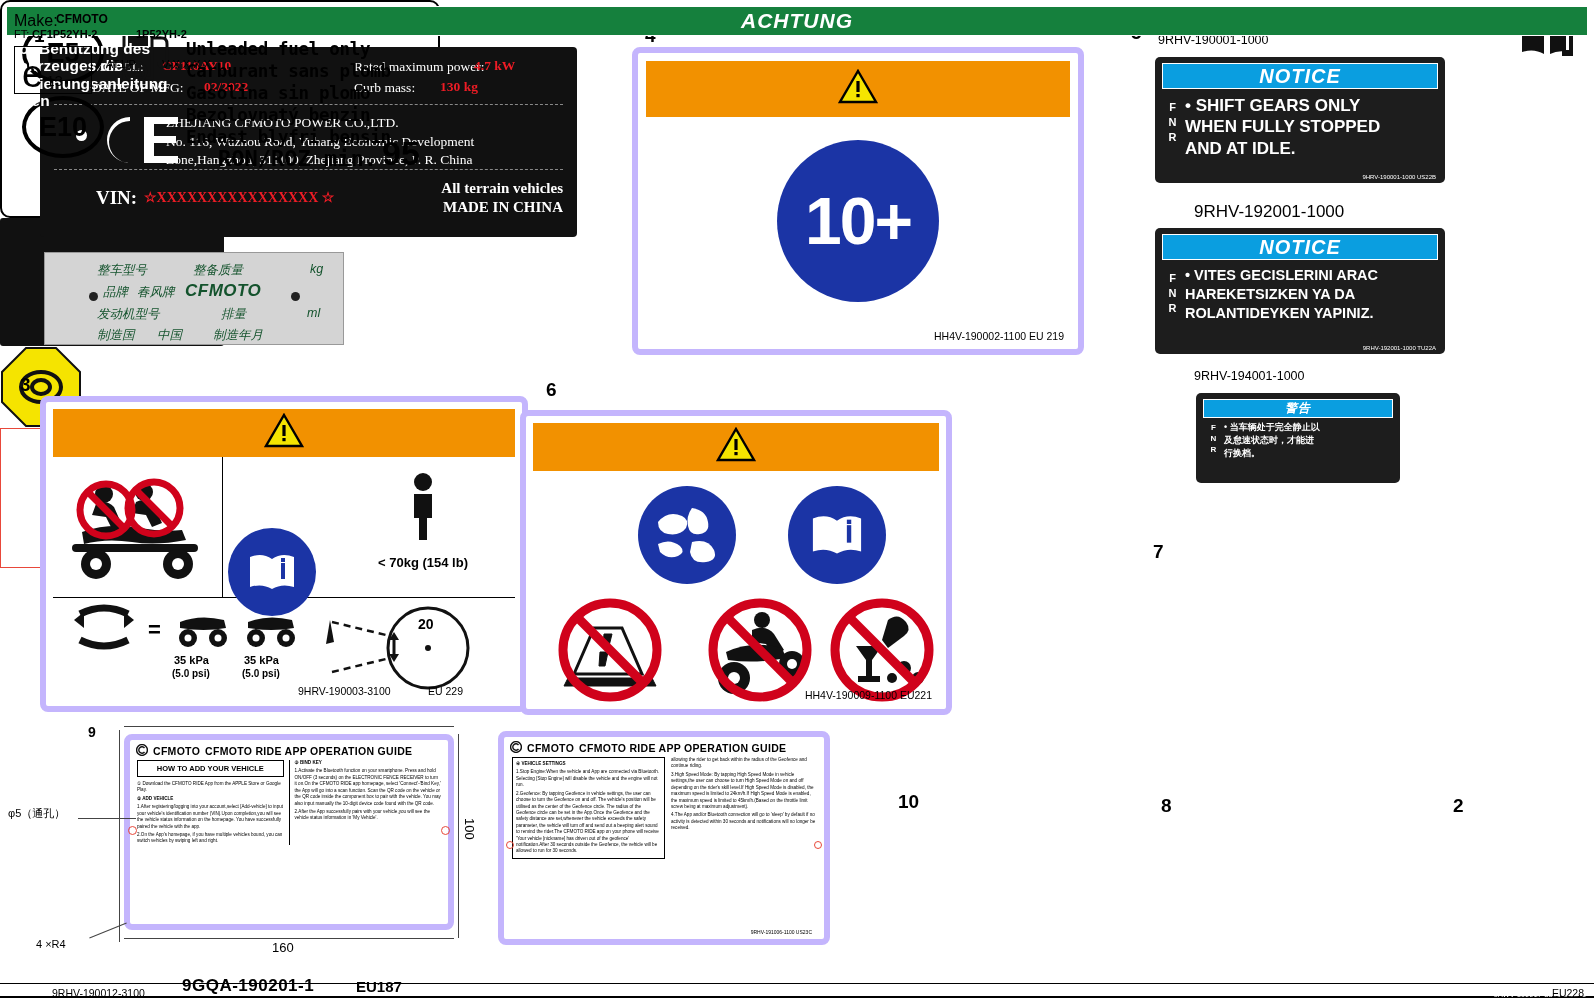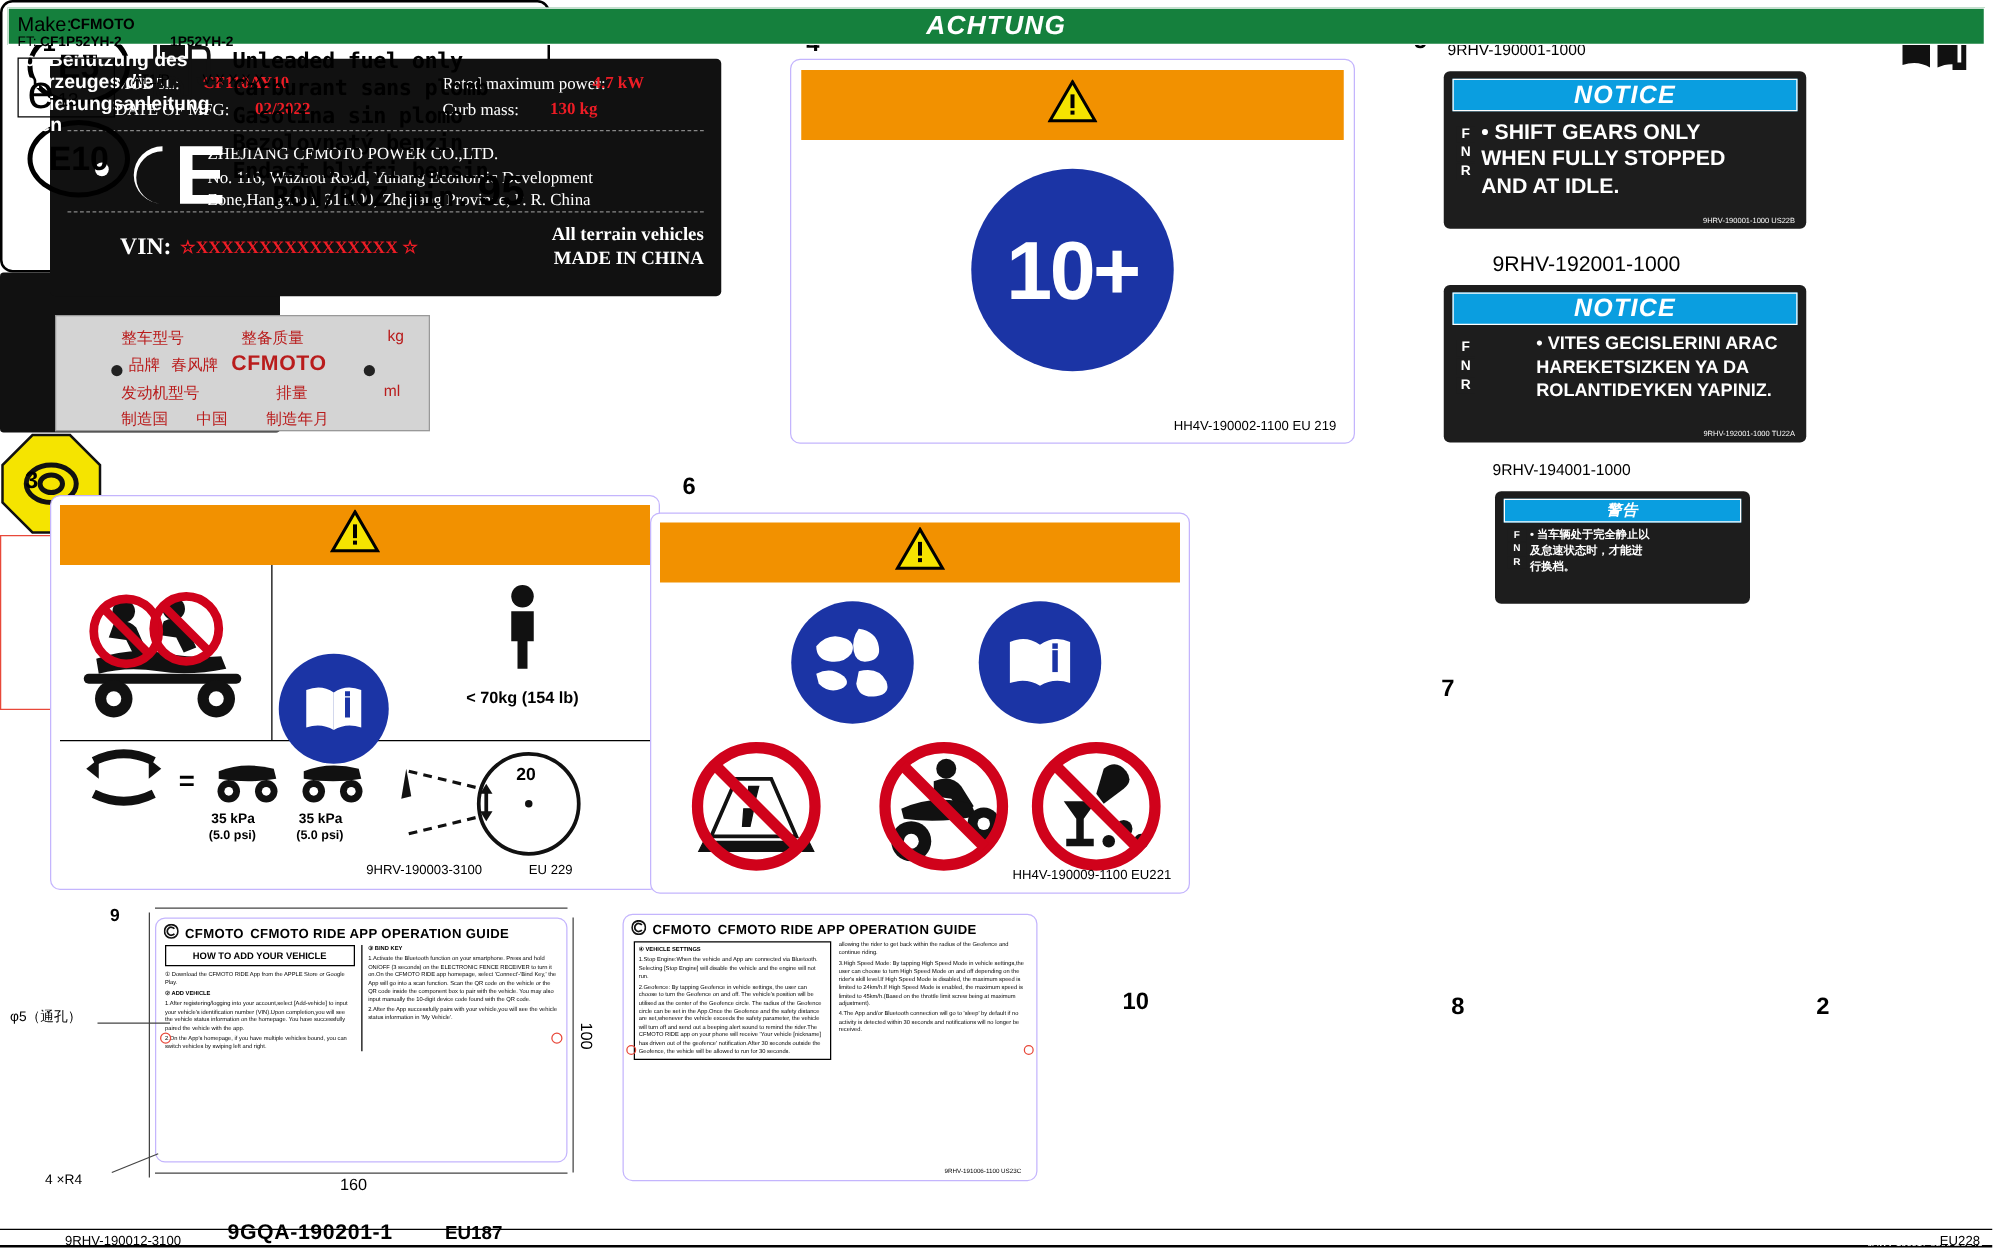--- a/index.html
+++ b/index.html
@@ -7,34 +7,34 @@
   body {
     width:1594px; height:1002px; position:relative;
     background:#ffffff;
     font-family:"Liberation Sans", sans-serif;
     overflow:hidden;
   }
   .num { position:absolute; font-weight:bold; font-size:19px; color:#000; }
 
   
   .card { position:absolute; background:#fff; }
-  .redborder { border:1px solid #c4b5fd; border-radius:8px; }
+  .redborder { border:6px solid #c4b5fd; border-radius:8px; }
 
   
   #plate1 { left:40px; top:47px; width:537px; height:190px; background:#111; color:#fff; border-radius:4px; }
   #plate1 .t { position:absolute; font-family:"Liberation Serif", serif; font-size:13.5px; white-space:nowrap; }
   #plate1 .red { color:#ee1c25; font-weight:bold; }
   #plate1 .dash { position:absolute; left:14px; right:14px; top:57px; border-top:1px dashed #888; }
   #plate1 .dash2 { position:absolute; left:14px; right:14px; top:122px; border-top:1px dashed #888; }
   .ce { position:absolute; left:52px; top:66px; width:96px; height:52px; }
   .dot { position:absolute; width:11px; height:11px; border-radius:50%; background:#fff; }
 
   
   #plate1b { left:44px; top:252px; width:300px; height:93px; background:#d4d4d4; border:1px solid #999; }
-  #plate1b .cl { position:absolute; font-size:12.5px; color:#b91c1c; white-space:nowrap; }
+  #plate1b .cl { position:absolute; font-size:12.5px; color:#14532d; white-space:nowrap;font-style:italic; }
   #plate1b .cdot { position:absolute; width:9px; height:9px; border-radius:50%; background:#222; }
   #plate1b .cfmoto { font-weight:bold; letter-spacing:0.5px; }
 
   
   #card4 { left:632px; top:47px; width:452px; height:308px; }
   #card4 .orange { position:absolute; left:8px; top:8px; right:8px; height:56px; background:#f29100; }
   #card4 .circle { position:absolute; left:50%; top:168px; transform:translate(-50%,-50%); width:162px; height:162px; border-radius:50%; background:#1b34a5; color:#fff; font-weight:bold; font-size:66px; display:flex; align-items:center; justify-content:center; letter-spacing:-2px; }
   .code { position:absolute; font-size:10.5px; color:#000; white-space:nowrap; }
 
   
@@ -361,21 +361,21 @@
 </div>
 
 <div class="code" style="left:1194px; top:202px; font-size:17px;">9RHV-192001-1000</div>
 <div class="notice" style="left:1155px; top:228px; width:290px; height:126px;">
   <div class="blue">
       <span>NOTICE</span>
     </div>
   <div class="fnr" style="top:44px;">F</div>
   <div class="fnr" style="top:59px;">N</div>
   <div class="fnr" style="top:74px;">R</div>
-  <div class="body" style="left:30px; top:38px; right:6px; font-size:14.5px; line-height:1.3; white-space:pre-line;margin-left:44px;">• VITES GECISLERINI ARAC
+  <div class="body" style="left:30px; top:38px; right:6px; font-size:14.5px; line-height:1.3; white-space:pre-line;">• VITES GECISLERINI ARAC
 HAREKETSIZKEN YA DA
 ROLANTIDEYKEN YAPINIZ.</div>
   <div class="ncode">9RHV-192001-1000 TU22A</div>
 </div>
 
 <div class="code" style="left:1194px; top:369px; font-size:12.5px;">9RHV-194001-1000</div>
 <div class="notice" style="left:1196px; top:393px; width:204px; height:90px;">
   <div class="blue" style="height:19px;">
       <span style="font-size:12px;">警告</span>
     </div>

